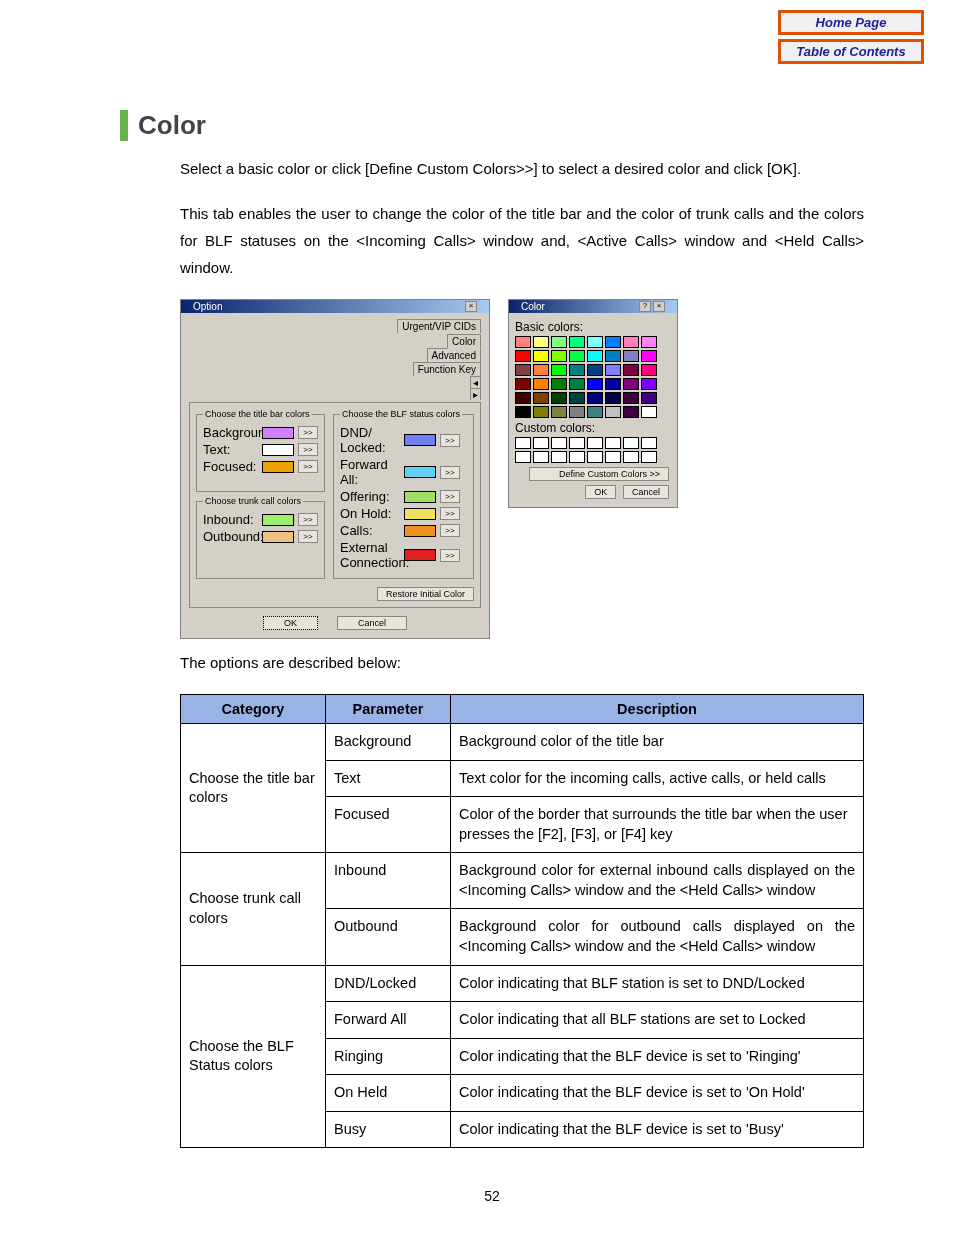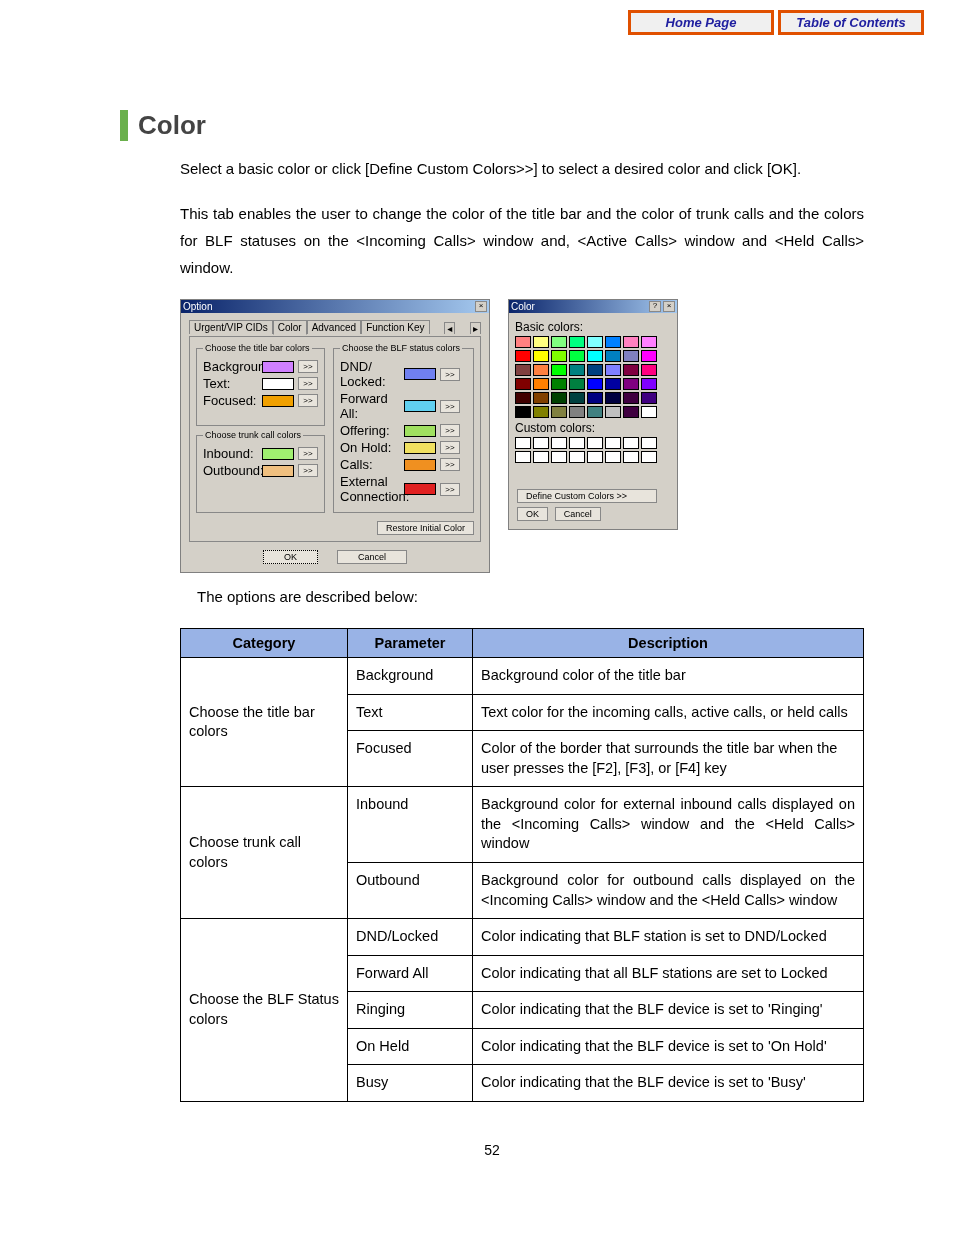--- a/index.html
+++ b/index.html
@@ -13,21 +13,21 @@
   }
   .page {
     padding: 10px 90px 40px 120px;
     position: relative;
   }
   .top-nav {
     position: absolute;
     top: 10px;
     right: 30px;
     display: flex;
-    flex-direction: row;
+    flex-direction: column;
     gap: 4px;
   }
   .nav-btn {
     width: 146px;
     padding: 2px 6px;
     text-align: center;
     font-weight: bold;
     font-style: italic;
     font-size: 13px;
     color: #2020a0;
@@ -60,34 +60,34 @@
   }
   .win {
     background: #d4d0c8;
     border: 1px solid #808080;
     font-size: 10px;
     color: #000;
   }
   .win-title {
     background: linear-gradient(to right,#0a246a,#a6caf0);
     color: #fff;
-    padding: 1px 2px;
+    padding: 1px 12px;
     font-size: 10px;
     display: flex;
     justify-content: space-between;
     align-items: center;
   }
   .win-title .wbtns { display:flex; gap:2px; }
   .win-title .wbtn {
     width:12px; height:11px; background:#d4d0c8; border:1px solid #888;
     font-size:8px; line-height:8px; text-align:center; color:#000;
   }
   .option-win { width: 310px; }
   .option-body { padding: 6px 8px 8px 8px; }
-  .tabs { display:flex; font-size:10px; margin-bottom:2px; align-items:flex-end; }
+  .tabs { display:flex; font-size:10px; margin-bottom:2px; align-items:flex-end;flex-direction:column; }
   .tab { padding:1px 4px; border:1px solid #888; border-bottom:none; background:#d4d0c8; margin-right:0px; }
   .tab.active { background:#d4d0c8; position:relative; top:1px; border-bottom:1px solid #d4d0c8; }
   .tab.nav-arrow { margin-left:auto; padding:0 2px; }
   .tab-panel { border:1px solid #888; padding:6px; }
   .grp-row { display:flex; gap:8px; }
   fieldset.grp {
     border:1px solid #888; padding:4px 6px 6px 6px; margin:0 0 4px 0; flex:1;
   }
   fieldset.grp legend { font-size:9px; padding:0 2px; }
   .fld { display:flex; align-items:center; margin:2px 0; gap:4px; }
@@ -107,21 +107,21 @@
   }
   .okrow { text-align:center; margin-top:8px; }
   .okrow .btn { margin:0 8px; padding:1px 20px; }
   .okrow .btn.ok { border:1px dotted #000; }
   .color-win { width:170px; }
   .color-body { padding:4px 6px 6px 6px; }
   .clabel { font-size:12px; margin:3px 0 2px 0; }
   .palette { display:grid; grid-template-columns: repeat(8, 16px); gap:2px; }
   .psw { width:16px; height:12px; border:1px solid #000; }
   .custom-palette .psw { background:#fff; }
-  .cd-btns { text-align:left; margin-top:24px; }
+  .cd-btns { text-align:right; margin-top:2px; }
   .cd-btns .btn { margin:2px 2px; }
   .cd-btns .define { width:140px; display:inline-block; }
   .side-note {
     font-size: 14px;
     line-height: 1.6;
     max-width: 190px;
     margin-top: 10px;
   }
   .right-col { display:flex; flex-direction:column; }
   .table-wrap { margin-left:60px; margin-top:6px; }
@@ -353,27 +353,27 @@
           <div class="cd-btns">
             <span class="btn define">Define Custom Colors &gt;&gt;</span><br>
             <span class="btn">OK</span>
             <span class="btn">Cancel</span>
           </div>
         </div>
       </div>
     </div>
   </div>
 
-  <div class="body-text" style="margin-left:77px;">The options are described below:</div>
+  <div class="body-text" style="margin-left:60px;">The options are described below:</div>
 
   <div class="table-wrap">
     <table class="desc">
       <thead>
         <tr>
-          <th style="width:167px">Category</th>
+          <th style="width:145px">Category</th>
           <th style="width:125px">Parameter</th>
           <th>Description</th>
         </tr>
       </thead>
       <tbody id="table-body">
           <tr>
             <td rowspan="3" style="vertical-align: middle;">Choose the title bar colors</td>
             <td>Background</td>
             <td>Background color of the title bar</td>
           </tr>

